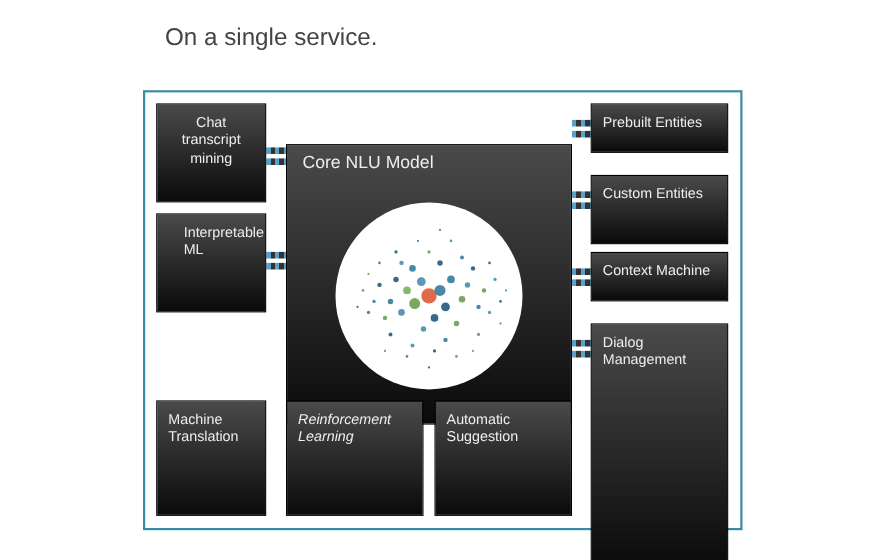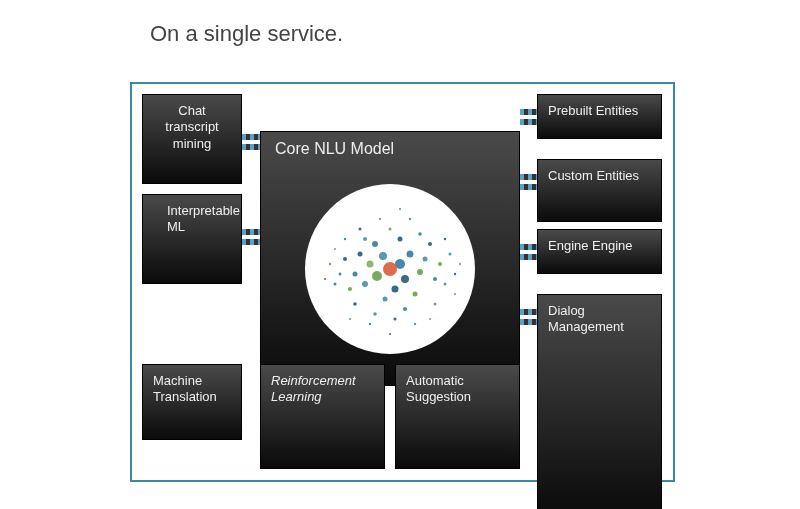--- a/index.html
+++ b/index.html
@@ -102,21 +102,21 @@
   <div class="connector v" style="left:205px; top:262px; height:20px;"></div>
   <div class="connector v" style="left:320px; top:262px; height:20px;"></div>
   <div class="connector v" style="left:330px; top:262px; height:20px;"></div>
 
   <div class="tile" style="left:10px; top:10px; width:100px; height:90px;text-align:center;">
     <span>Chat transcript mining</span>
   </div>
   <div class="tile" style="left:10px; top:110px; width:100px; height:90px;padding-left:24px;">
     <span>Interpretable ML</span>
   </div>
-  <div class="tile" style="left:10px; top:280px; width:100px; height:76px;">
+  <div class="tile" style="left:10px; top:280px; width:100px; height:105px;">
     <span>Machine Translation</span>
   </div>
 
   <div class="core" style="left:128px; top:10px; width:260px; height:255px;margin-top:37px;">
     <span class="core-title">Core NLU Model</span>
     <div class="viz">
       <svg viewBox="0 0 170 170">
         <circle cx="85" cy="85" r="7" fill="#e06a4a"></circle>
         <circle cx="95" cy="80" r="5" fill="#4a88a8"></circle>
         <circle cx="72" cy="92" r="5" fill="#7aa860"></circle>
@@ -179,19 +179,19 @@
     <span>Automatic Suggestion</span>
   </div>
 
   <div class="tile" style="left:405px; top:10px; width:125px; height:45px;">
     <span>Prebuilt Entities</span>
   </div>
   <div class="tile" style="left:405px; top:75px; width:125px; height:63px;">
     <span>Custom Entities</span>
   </div>
   <div class="tile" style="left:405px; top:145px; width:125px; height:45px;">
-    <span>Engine Engine</span>
+    <span>Context Machine</span>
   </div>
   <div class="tile" style="left:405px; top:210px; width:125px; height:223px;">
     <span>Dialog Management</span>
   </div>
 
 </div>
 
 </body></html>

